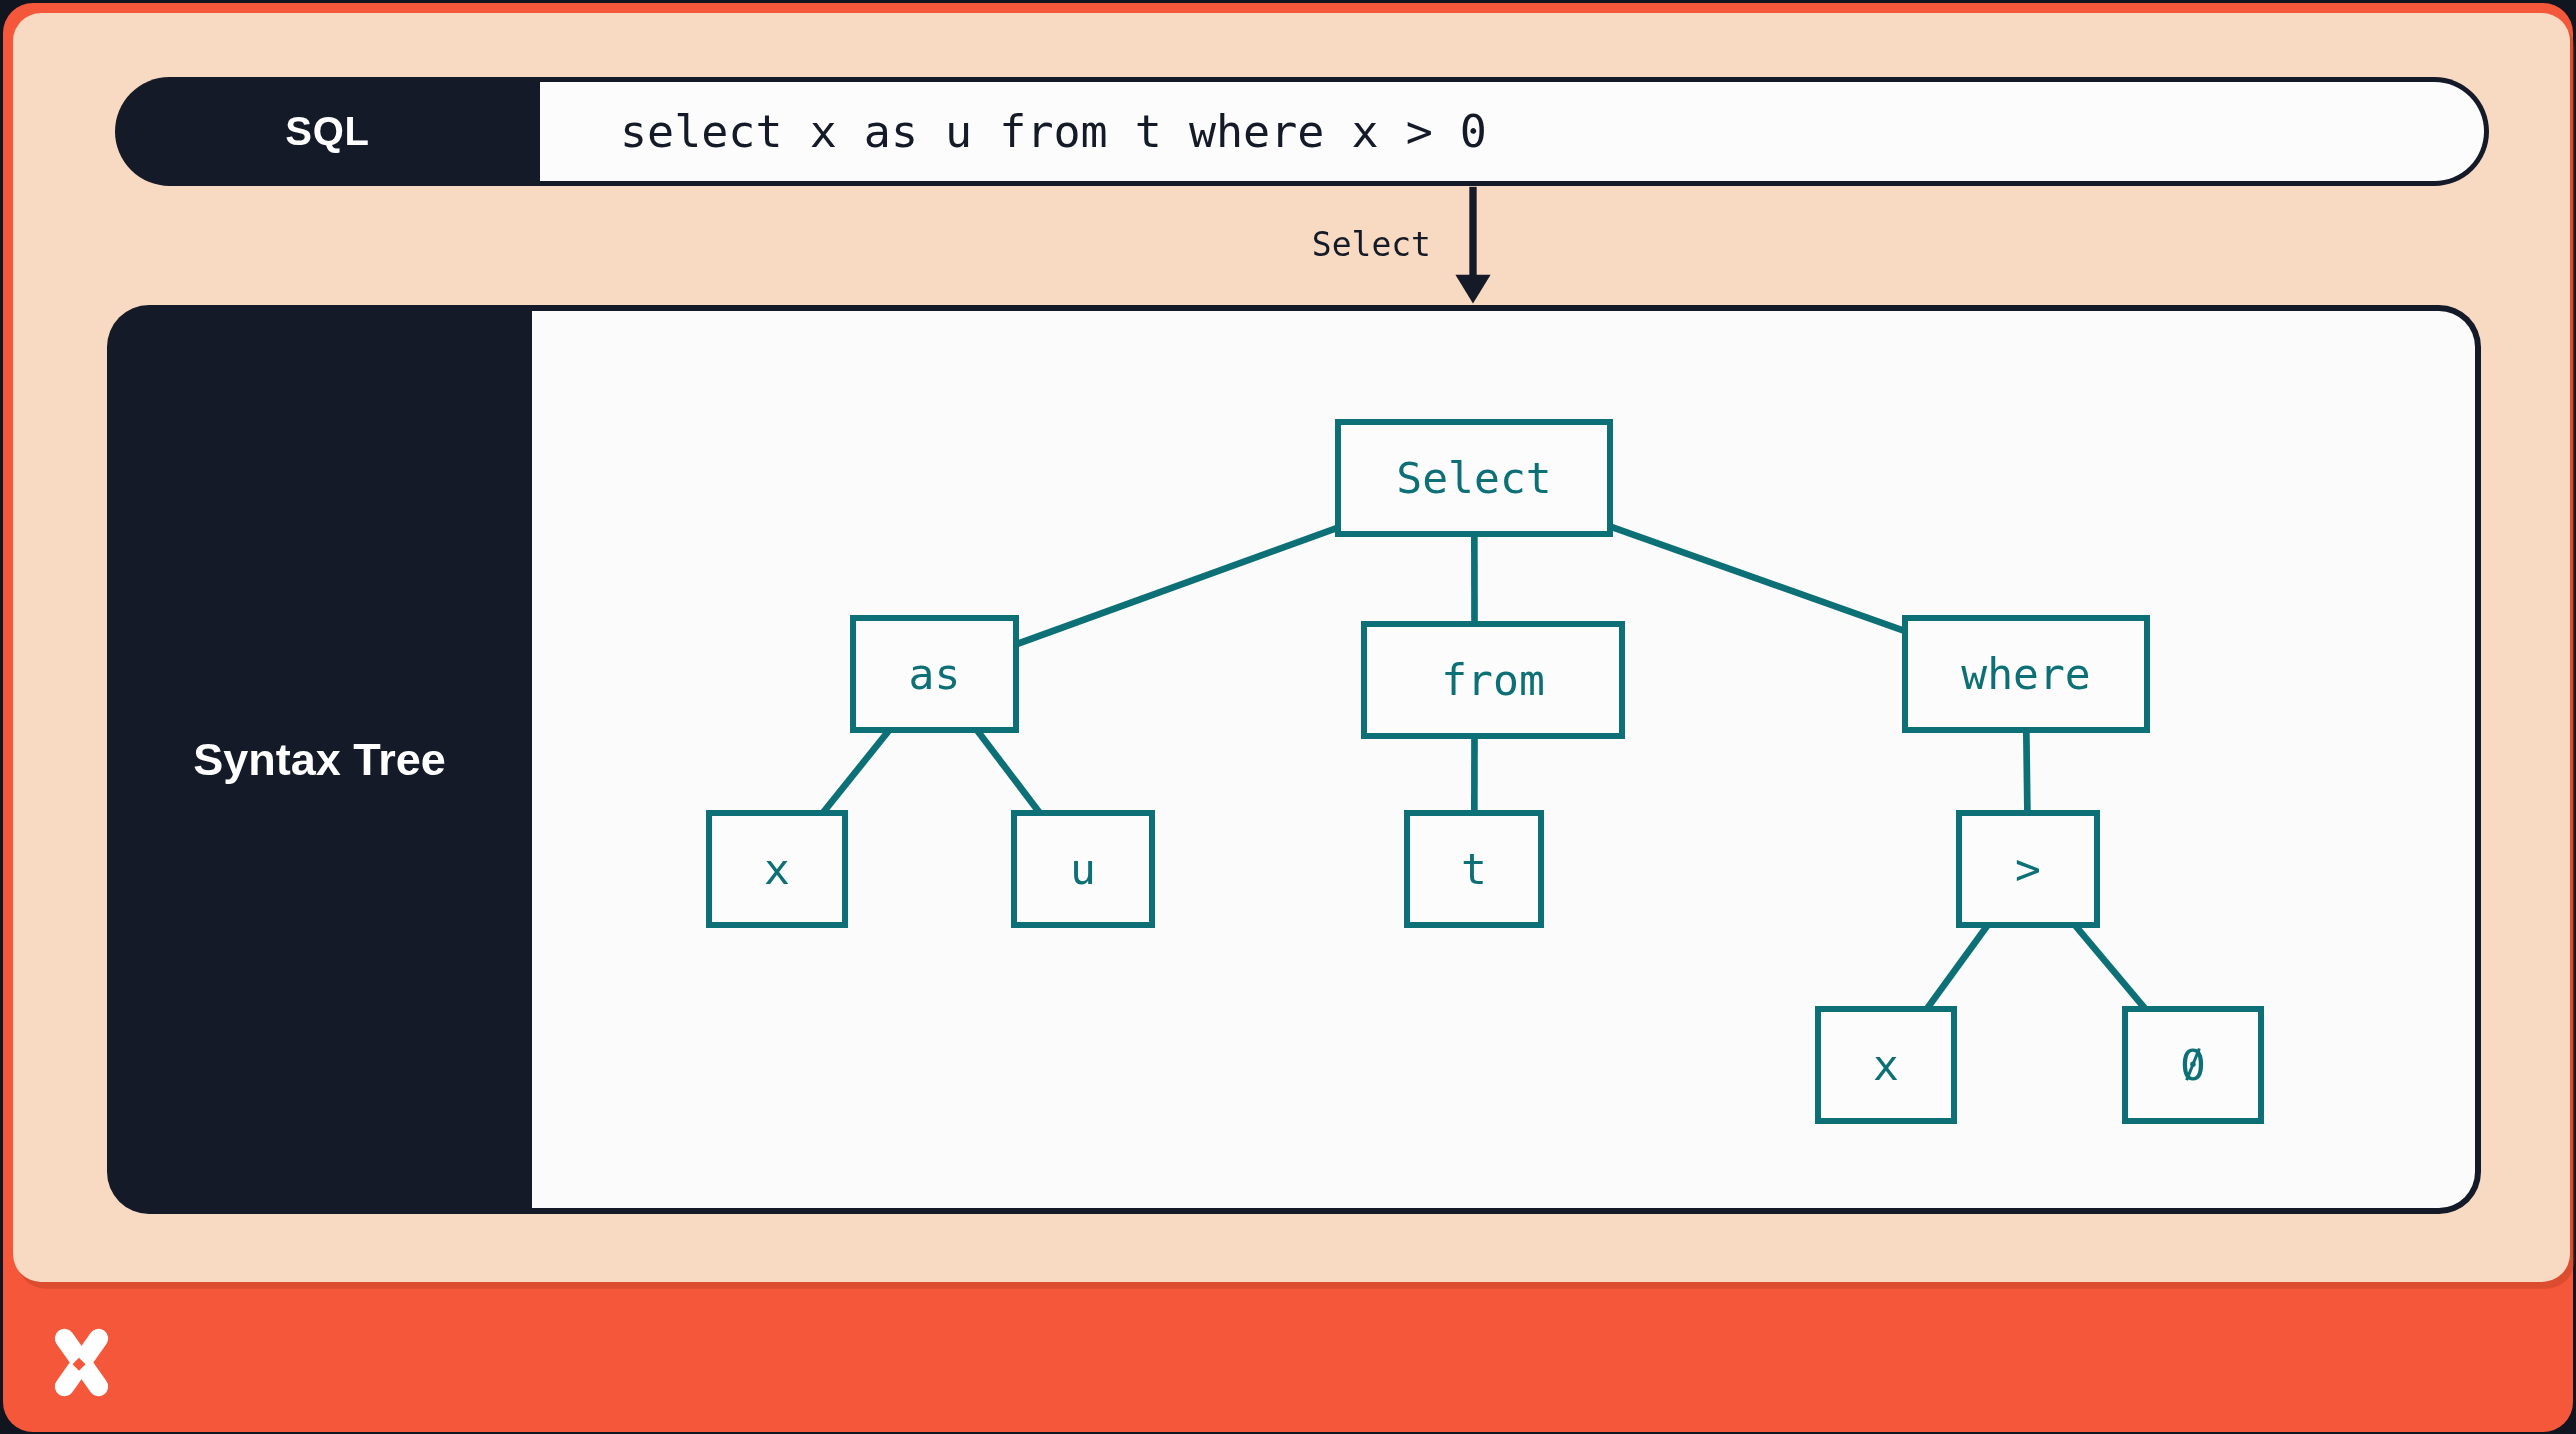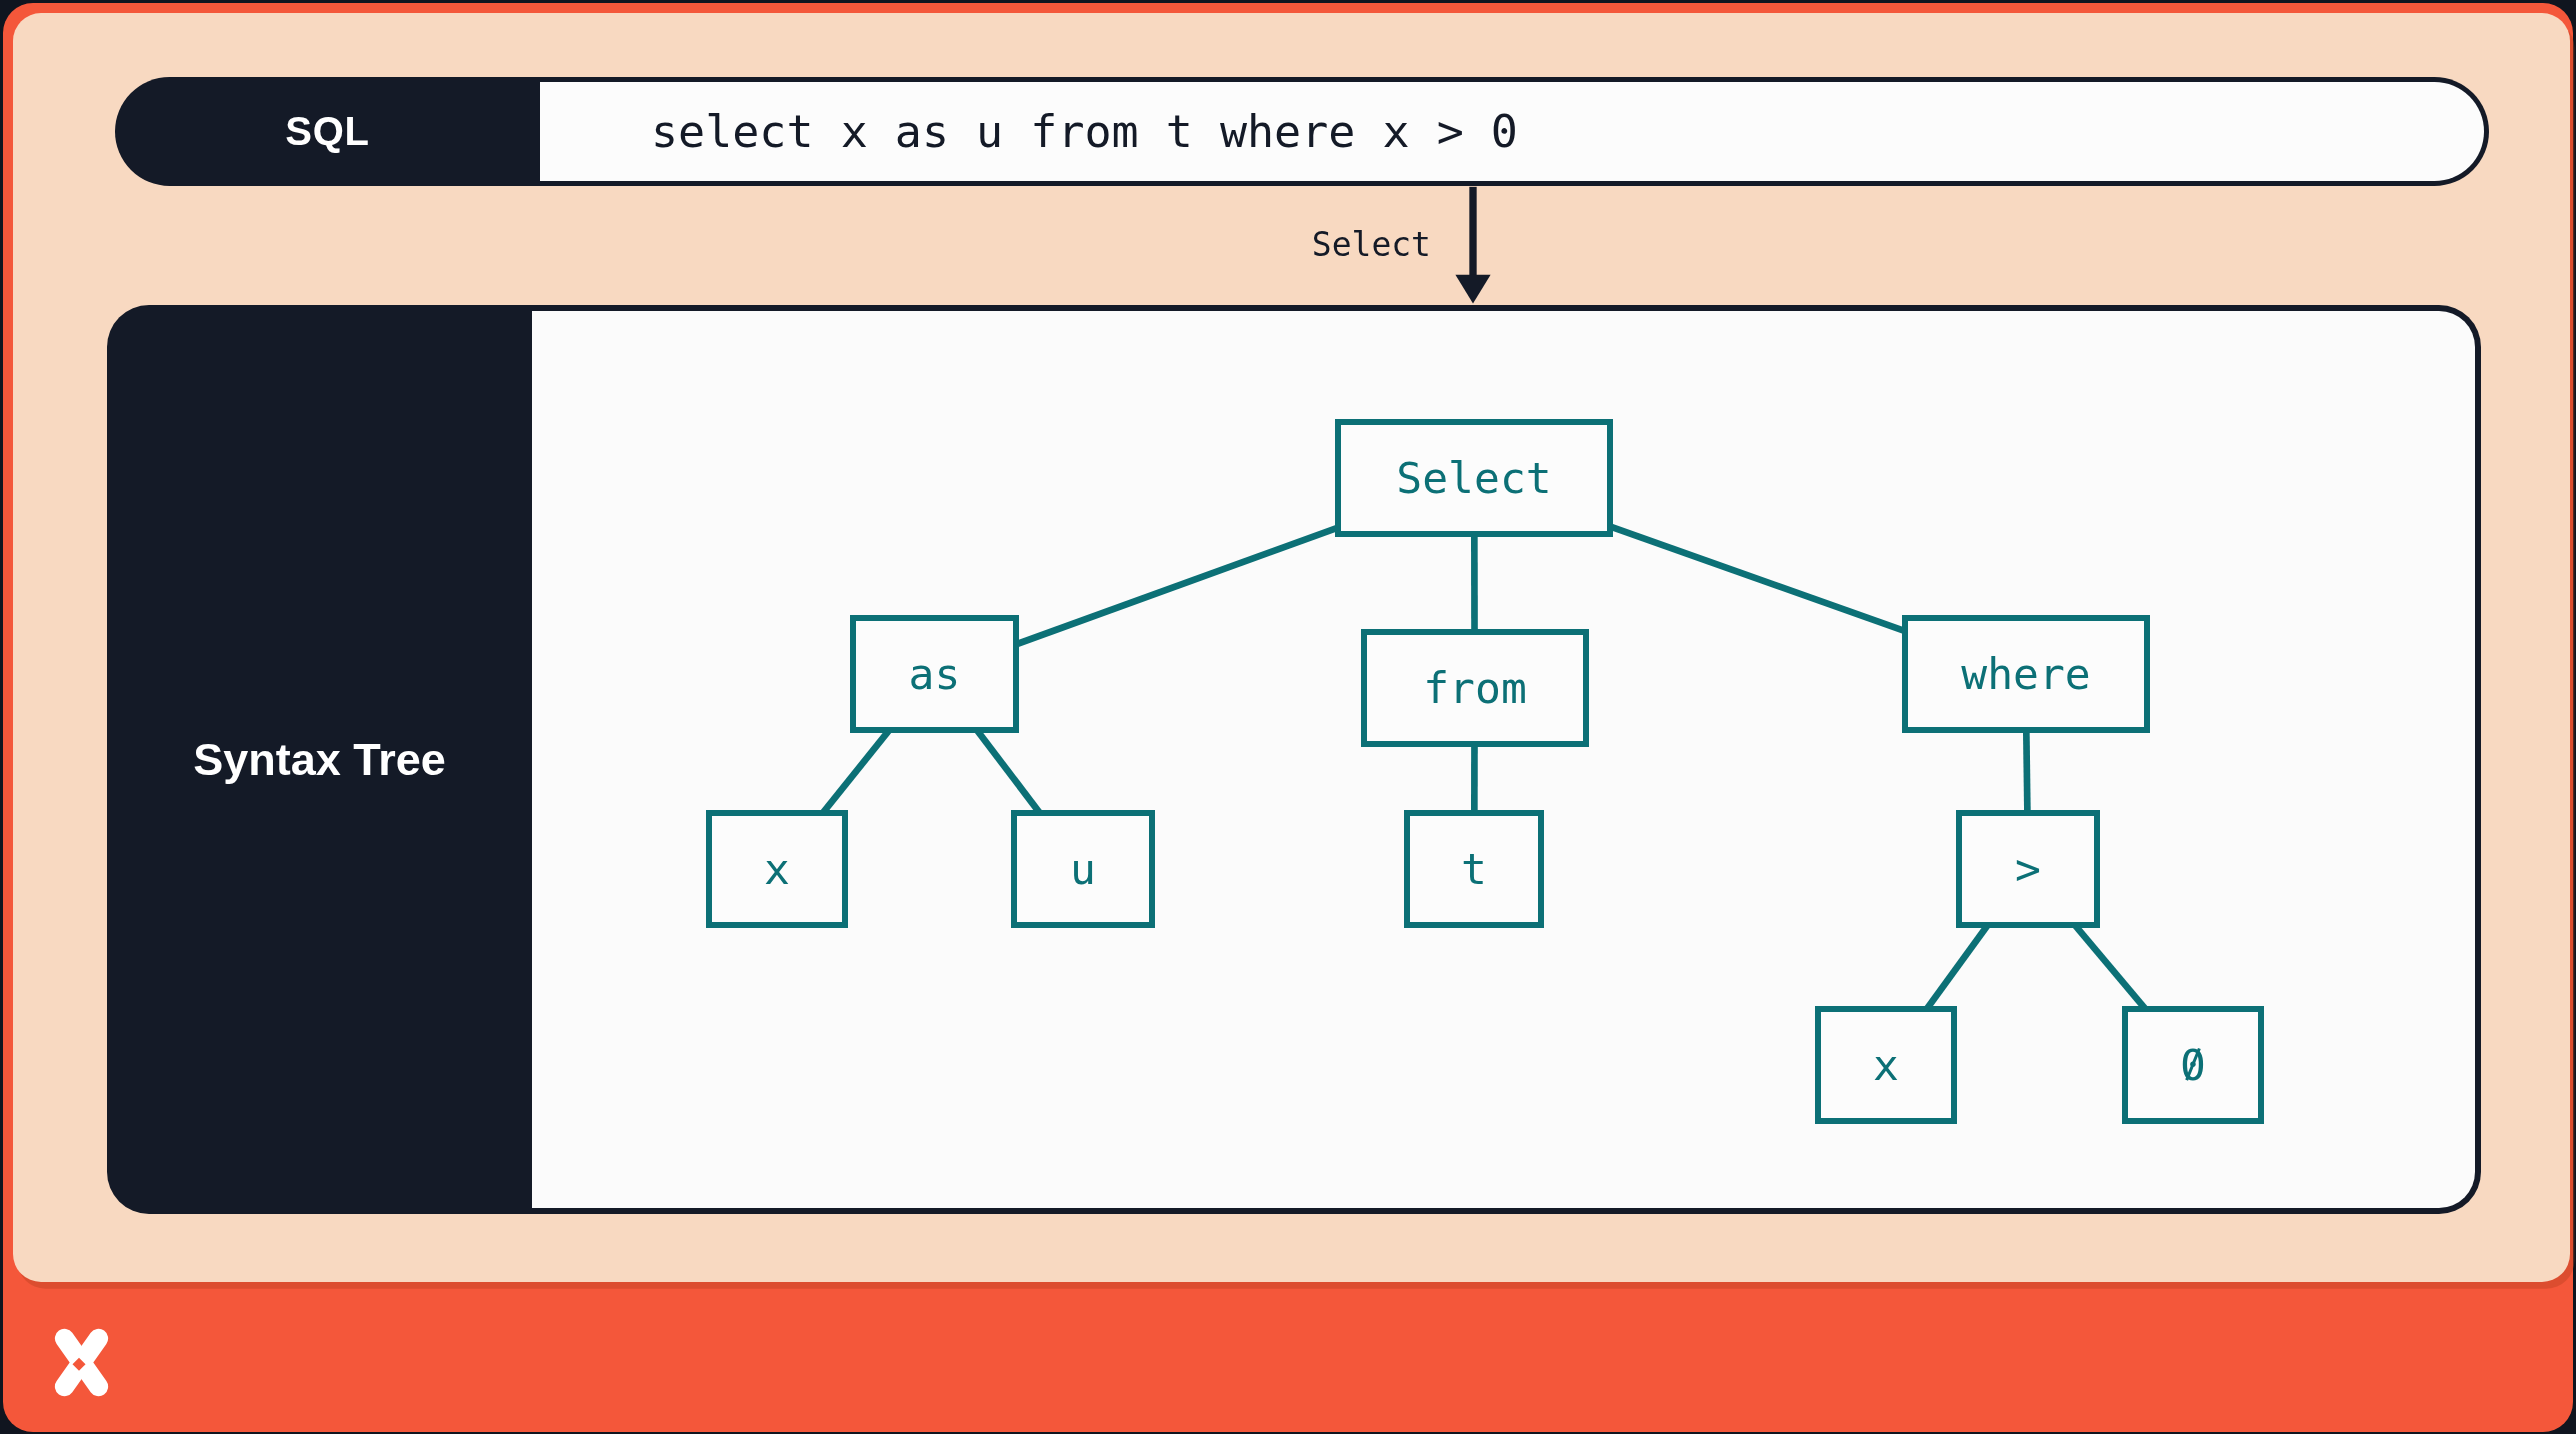--- a/index.html
+++ b/index.html
@@ -30,21 +30,21 @@
   }
   .sql-badge{
     position:absolute;left:0;top:0;width:425px;height:109px;
     display:flex;align-items:center;justify-content:center;
     color:#ffffff;font-size:40px;font-weight:bold;letter-spacing:0.7px;
   }
   .sql-query-box{
     position:absolute;left:425px;top:5.2px;width:1944px;height:99px;
     background:#fcfcfc;border-radius:0 50px 50px 0;
     display:flex;align-items:center;
-    padding-left:111px;box-sizing:border-box;
+    padding-left:80px;box-sizing:border-box;
     color:#141a27;font-size:45px;
   }
 
   
   .parser-label{
     position:absolute;right:1142px;top:222px;height:39px;line-height:39px;
     color:#141a27;font-size:33px;
   }
   .parser-arrow{position:absolute;left:1448px;top:183px;}
 
@@ -66,21 +66,21 @@
 
   .node{
     position:absolute;height:118px;box-sizing:border-box;
     background:#fcfcfc;border:6.7px solid #0c7076;
     display:flex;align-items:center;justify-content:center;
     color:#0c7076;font-size:43px;
   }
   .node span{position:relative;display:inline-block;}
   #node-select{left:803px;top:108px;width:278px;}
   #node-as    {left:318px; top:304px;width:169px;}
-  #node-from  {left:829px;top:318px;width:228px;}
+  #node-from  {left:829px;top:310px;width:264px;}
   #node-where {left:1370px;top:304px;width:248px;}
   #node-x1    {left:174px; top:499px;width:142px;}
   #node-u     {left:479px; top:499px;width:144px;}
   #node-t     {left:872px;top:499px;width:140px;}
   #node-gt    {left:1424px;top:499px;width:144px;}
   #node-x2    {left:1283px;top:695px;width:142px;}
   #node-zero  {left:1590px;top:695px;width:142px;}
 
   
   .slash-zero::after{

